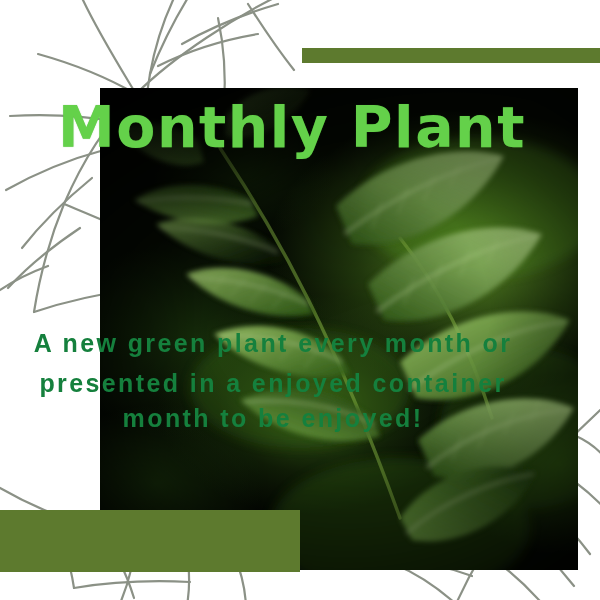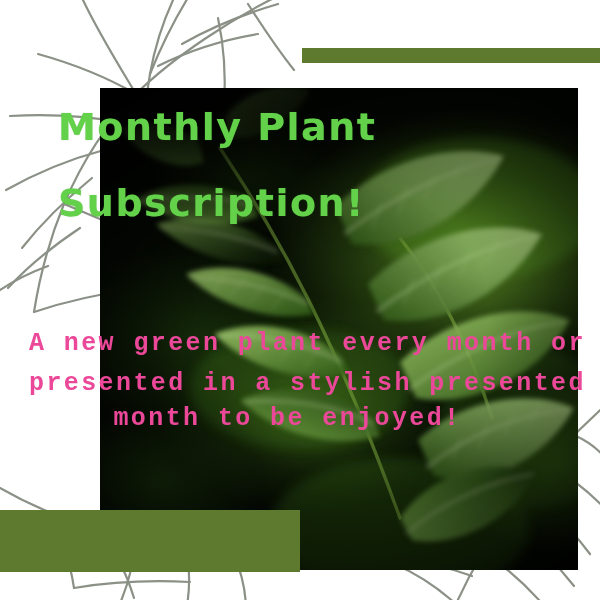--- a/index.html
+++ b/index.html
@@ -65,42 +65,41 @@
   }
 
   
   #headline{
     position:absolute;left:58px;top:96px;width:520px;
     z-index:6;
   }
   .head-line{
     font-family:"DejaVu Sans", sans-serif;
     font-weight:bold;
-    font-size:38px;
+    font-size:57px;
     line-height:62px;
     color:#64d14a;
     letter-spacing:1.5px;
     white-space:nowrap;
     text-shadow:0 0 1px rgba(60,160,40,.55);
   }
   #head-line-2{margin-top:14px;}
 
   #body-copy{
     position:absolute;left:0px;top:326px;width:546px;
     z-index:6;text-align:center;
   }
   .body-line{
-    font-family:Liberation Mono, monospace;
+    font-family:Liberation Sans, sans-serif;
     font-weight:bold;
     font-size:25px;
     line-height:35px;
-    color:#ec4899;
+    color:#15803d;
     letter-spacing:2.4px;
     white-space:nowrap;
-    margin-left:29px;
   }
   #body-line-3{margin-top:5px;}
 </style>
 </head>
 <body>
 
 <div id="poster">
 
   <svg id="leafart-tl" class="leafart" viewBox="0 0 330 340">
     <path d="M 300 10 C 250 34 188 74 150 112 C 120 142 96 180 78 222 C 64 256 54 292 48 330"></path>
@@ -230,22 +229,21 @@
         <path class="blade" d="M 98 52 C 74 34 44 30 20 40 C 42 72 80 84 104 74 Z" fill="url(#lg4)"></path>
       </g>
     </svg>
     <div class="lyr vig"></div>
   </div>
 
   <div id="bottom-block"></div>
 
   <div id="headline">
     <div class="head-line" id="head-line-1">Monthly Plant</div>
-    <div class="head-line" id="head-line-2">Subscription!</div>
   </div>
 
   <div id="body-copy">
     <div class="body-line" id="body-line-1">A new green plant every month or</div>
-    <div class="body-line" id="body-line-3">presented in a stylish presented</div>
+    <div class="body-line" id="body-line-3">presented in a enjoyed container</div>
     <div class="body-line" id="body-line-4">month to be enjoyed!</div>
   </div>
 
 </div>
 
 </body></html>

